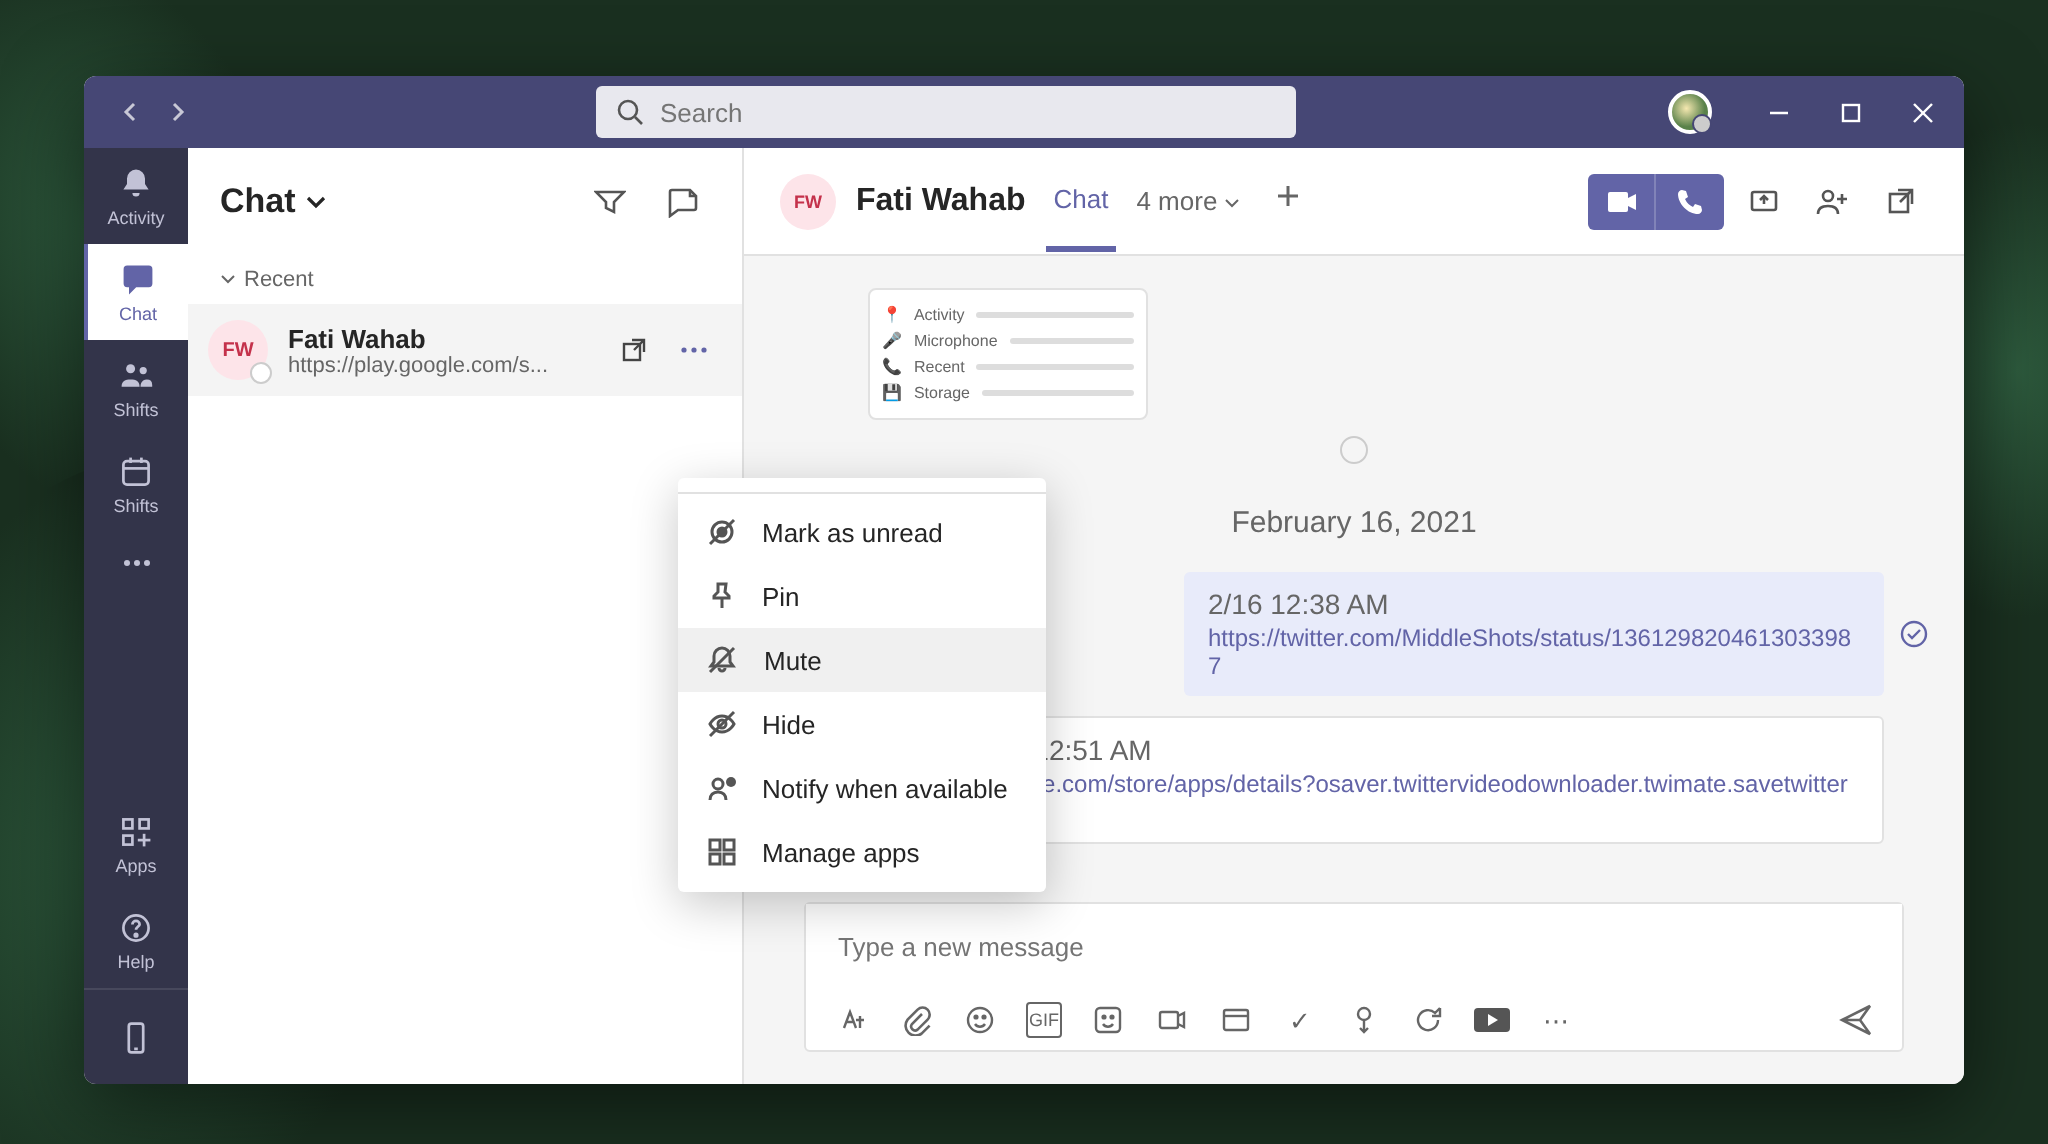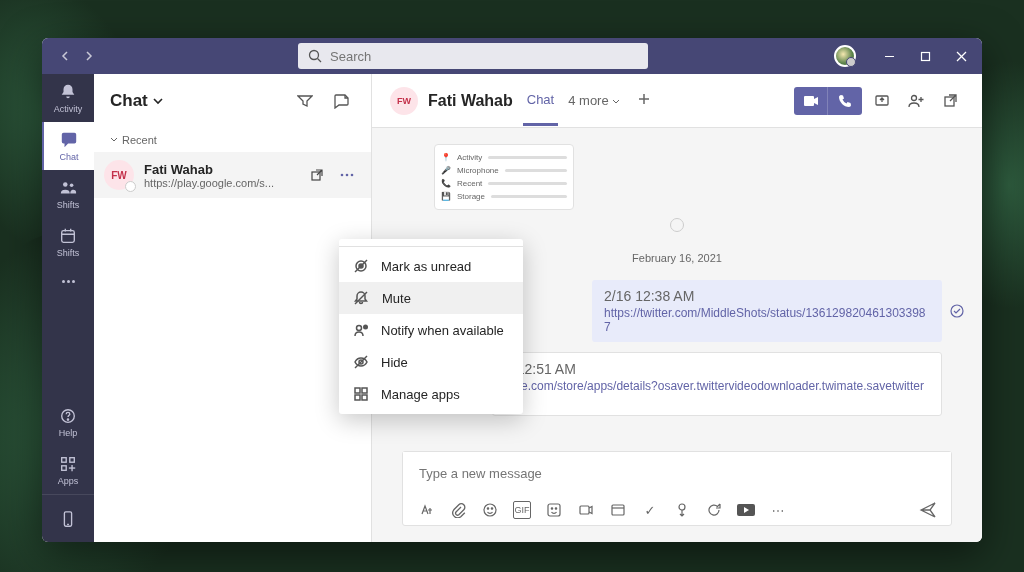--- a/index.html
+++ b/index.html
@@ -54,21 +54,21 @@
 .conv-call-btns{display:flex;}
 .call-btn{width:34px;height:28px;background:#6264a7;display:flex;align-items:center;justify-content:center;cursor:pointer;}
 .call-btn:first-child{border-radius:3px 0 0 3px;border-right:1px solid rgba(255,255,255,.2);}
 .call-btn:last-child{border-radius:0 3px 3px 0;}
 .call-btn svg{fill:#fff;}
 .conv-icon-btn{width:28px;height:28px;display:flex;align-items:center;justify-content:center;cursor:pointer;color:#555;}
 .messages{flex:1;overflow:auto;padding:16px 40px;}
 .thumb-card{width:140px;background:#fff;border:1px solid #e1e1e1;border-radius:4px;padding:6px;margin-left:22px;font-size:8px;color:#666;}
 .thumb-row{display:flex;align-items:center;gap:6px;padding:2px 0;}
 .thumb-row .bar{flex:1;height:3px;background:#ddd;border-radius:2px;}
-.date-divider{text-align:center;font-size:11px;color:#666;margin:16px 0;}
+.date-divider{text-align:center;font-size:15px;color:#666;margin:16px 0;}
 .msg-bubble{background:#e8ebfa;border-radius:3px;padding:8px 12px;margin-left:180px;margin-bottom:10px;max-width:410px;position:relative;}
 .msg-bubble.plain{background:#fff;border:1px solid #e1e1e1;}
 .msg-time{font-size:14px;color:#666;margin-bottom:2px;}
 .msg-link{font-size:12px;color:#6264a7;word-break:break-all;}
 .msg-status{position:absolute;right:-22px;top:50%;transform:translateY(-50%);width:14px;height:14px;}
 .composer{margin:10px 30px 16px;background:#fff;border:1px solid #e1e1e1;border-radius:3px;}
 .composer input{width:100%;border:none;outline:none;padding:14px 16px;font-size:13px;}
 .composer-toolbar{display:flex;align-items:center;gap:14px;padding:6px 14px;color:#666;}
 .composer-toolbar .tb-icon{cursor:pointer;width:18px;height:18px;display:flex;align-items:center;justify-content:center;font-size:13px;}
 .composer-toolbar .spacer{flex:1;}
@@ -163,35 +163,35 @@
         <span>Shifts</span>
       </div>
       <div class="rail-dots">
           <span></span>
           <span></span>
           <span></span>
         </div>
       <div class="rail-spacer"></div>
       <div class="rail-item">
         <svg viewBox="0 0 20 20" fill="none" stroke="currentColor" stroke-width="1.5">
-            <circle cx="10" cy="10" r="7"></circle>
-            <path d="M8 8a2 2 0 114 0c0 1-2 1.5-2 3"></path>
-            <circle cx="10" cy="14" r=".7" fill="currentColor"></circle>
-          </svg>
-        <span>Help</span>
-      </div>
-      <div class="rail-item">
-        <svg viewBox="0 0 20 20" fill="none" stroke="currentColor" stroke-width="1.5">
             <rect x="3" y="3" width="5" height="5"></rect>
             <rect x="12" y="3" width="5" height="5"></rect>
             <rect x="3" y="12" width="5" height="5"></rect>
             <line x1="14.5" y1="11" x2="14.5" y2="18"></line>
             <line x1="11" y1="14.5" x2="18" y2="14.5"></line>
           </svg>
         <span>Apps</span>
+      </div>
+      <div class="rail-item">
+        <svg viewBox="0 0 20 20" fill="none" stroke="currentColor" stroke-width="1.5">
+            <circle cx="10" cy="10" r="7"></circle>
+            <path d="M8 8a2 2 0 114 0c0 1-2 1.5-2 3"></path>
+            <circle cx="10" cy="14" r=".7" fill="currentColor"></circle>
+          </svg>
+        <span>Help</span>
       </div>
       <div class="rail-item" style="border-top:1px solid rgba(255,255,255,.1);">
         <svg viewBox="0 0 20 20" fill="none" stroke="currentColor" stroke-width="1.5">
             <rect x="6" y="2" width="8" height="16" rx="1.5"></rect>
             <line x1="9" y1="16" x2="11" y2="16"></line>
           </svg>
       </div>
     </div>
 
     <div class="chat-list">
@@ -412,42 +412,48 @@
   <div class="context-menu">
     <div class="menu-divider"></div>
     <div class="menu-item">
       <svg viewBox="0 0 16 16">
           <circle cx="8" cy="8" r="5"></circle>
           <circle cx="8" cy="8" r="2" fill="#555"></circle>
           <line x1="2" y1="14" x2="14" y2="2"></line>
         </svg>
       <span>Mark as unread</span>
     </div>
+    <div class="menu-item">
+      <svg viewBox="0 0 16 16">
+          <path d="M6 2h4l-.5 4 2 2v1H4v-1l2-2L6 2zM8 9v5"></path>
+        </svg>
+      <span>Pin</span>
+    </div>
     <div class="menu-item highlighted">
       <svg viewBox="0 0 16 16">
           <path d="M8 2a4 4 0 00-4 4v3l-1.5 2h11L12 9V6a4 4 0 00-4-4zM6.5 12a1.5 1.5 0 003 0"></path>
           <line x1="2" y1="14" x2="14" y2="2"></line>
         </svg>
       <span>Mute</span>
+    </div>
+    <div class="menu-item">
+      <svg viewBox="0 0 16 16">
+          <path d="M2 8s2-4 6-4 6 4 6 4-2 4-6 4-6-4-6-4z"></path>
+          <circle cx="8" cy="8" r="2"></circle>
+          <line x1="2" y1="14" x2="14" y2="2"></line>
+        </svg>
+      <span>Hide</span>
     </div>
     <div class="menu-item">
       <svg viewBox="0 0 16 16">
           <circle cx="6" cy="6" r="2.5"></circle>
           <path d="M2 14c0-2.5 1.5-4 4-4s4 1.5 4 4"></path>
           <circle cx="12.5" cy="5" r="2.5" fill="#555" stroke="none"></circle>
         </svg>
       <span>Notify when available</span>
-    </div>
-    <div class="menu-item">
-      <svg viewBox="0 0 16 16">
-          <path d="M2 8s2-4 6-4 6 4 6 4-2 4-6 4-6-4-6-4z"></path>
-          <circle cx="8" cy="8" r="2"></circle>
-          <line x1="2" y1="14" x2="14" y2="2"></line>
-        </svg>
-      <span>Hide</span>
     </div>
     <div class="menu-item">
       <svg viewBox="0 0 16 16">
           <rect x="2" y="2" width="5" height="5"></rect>
           <rect x="9" y="2" width="5" height="5"></rect>
           <rect x="2" y="9" width="5" height="5"></rect>
           <rect x="9" y="9" width="5" height="5"></rect>
         </svg>
       <span>Manage apps</span>
     </div>

